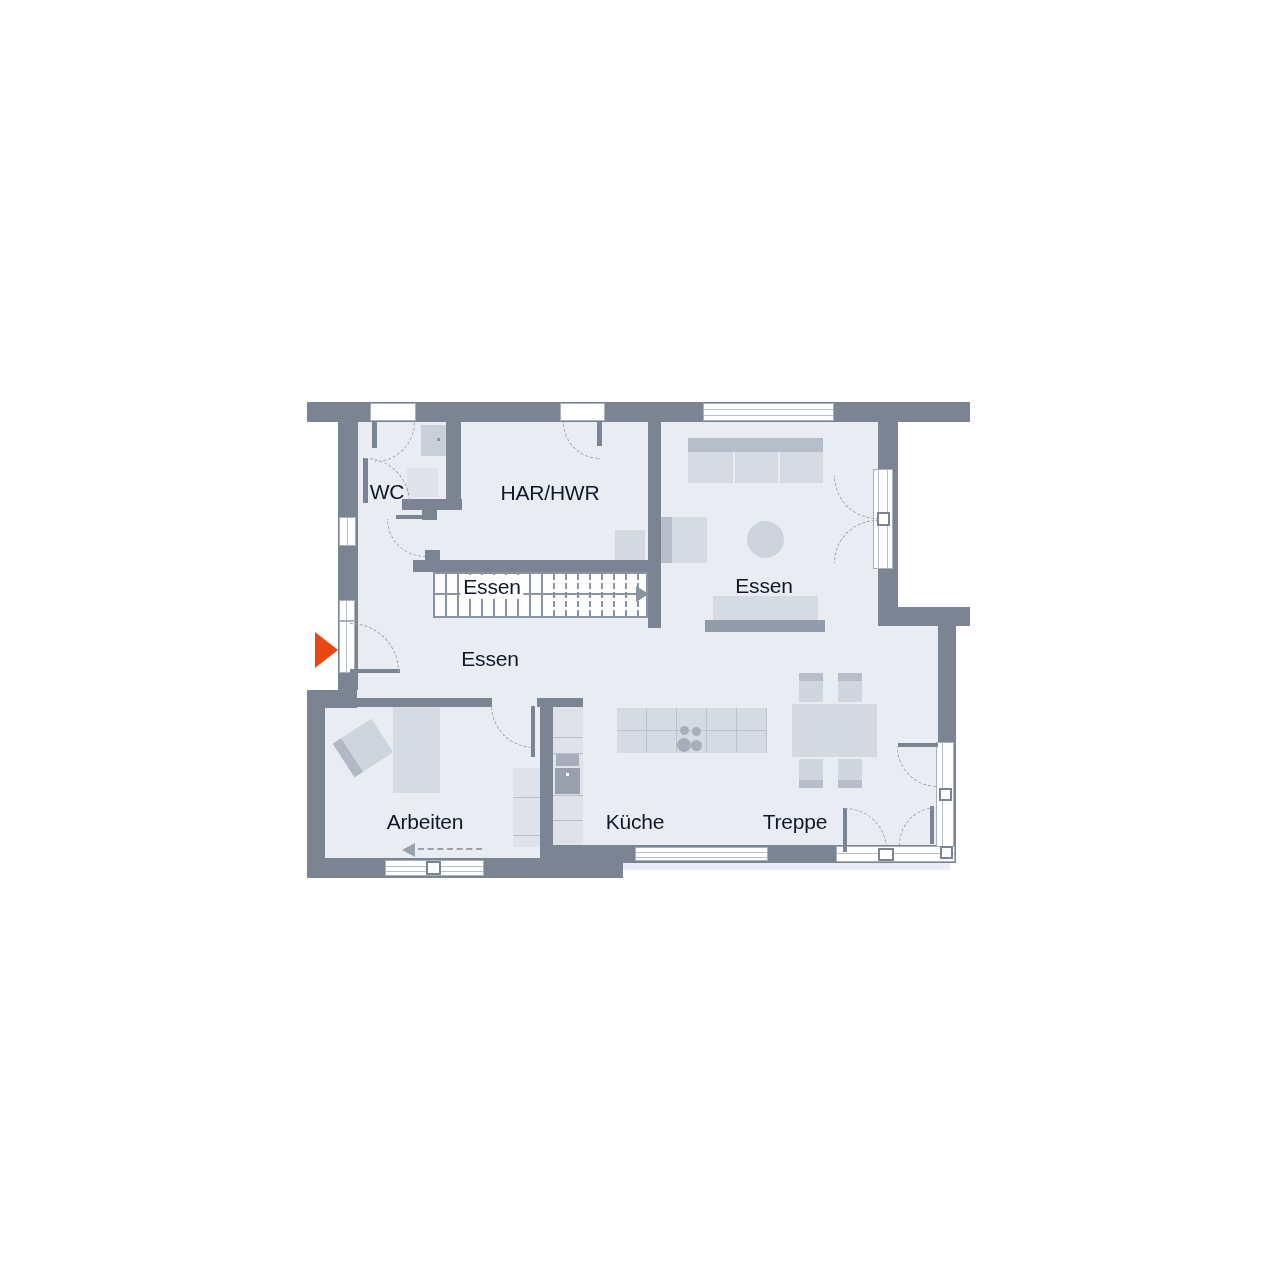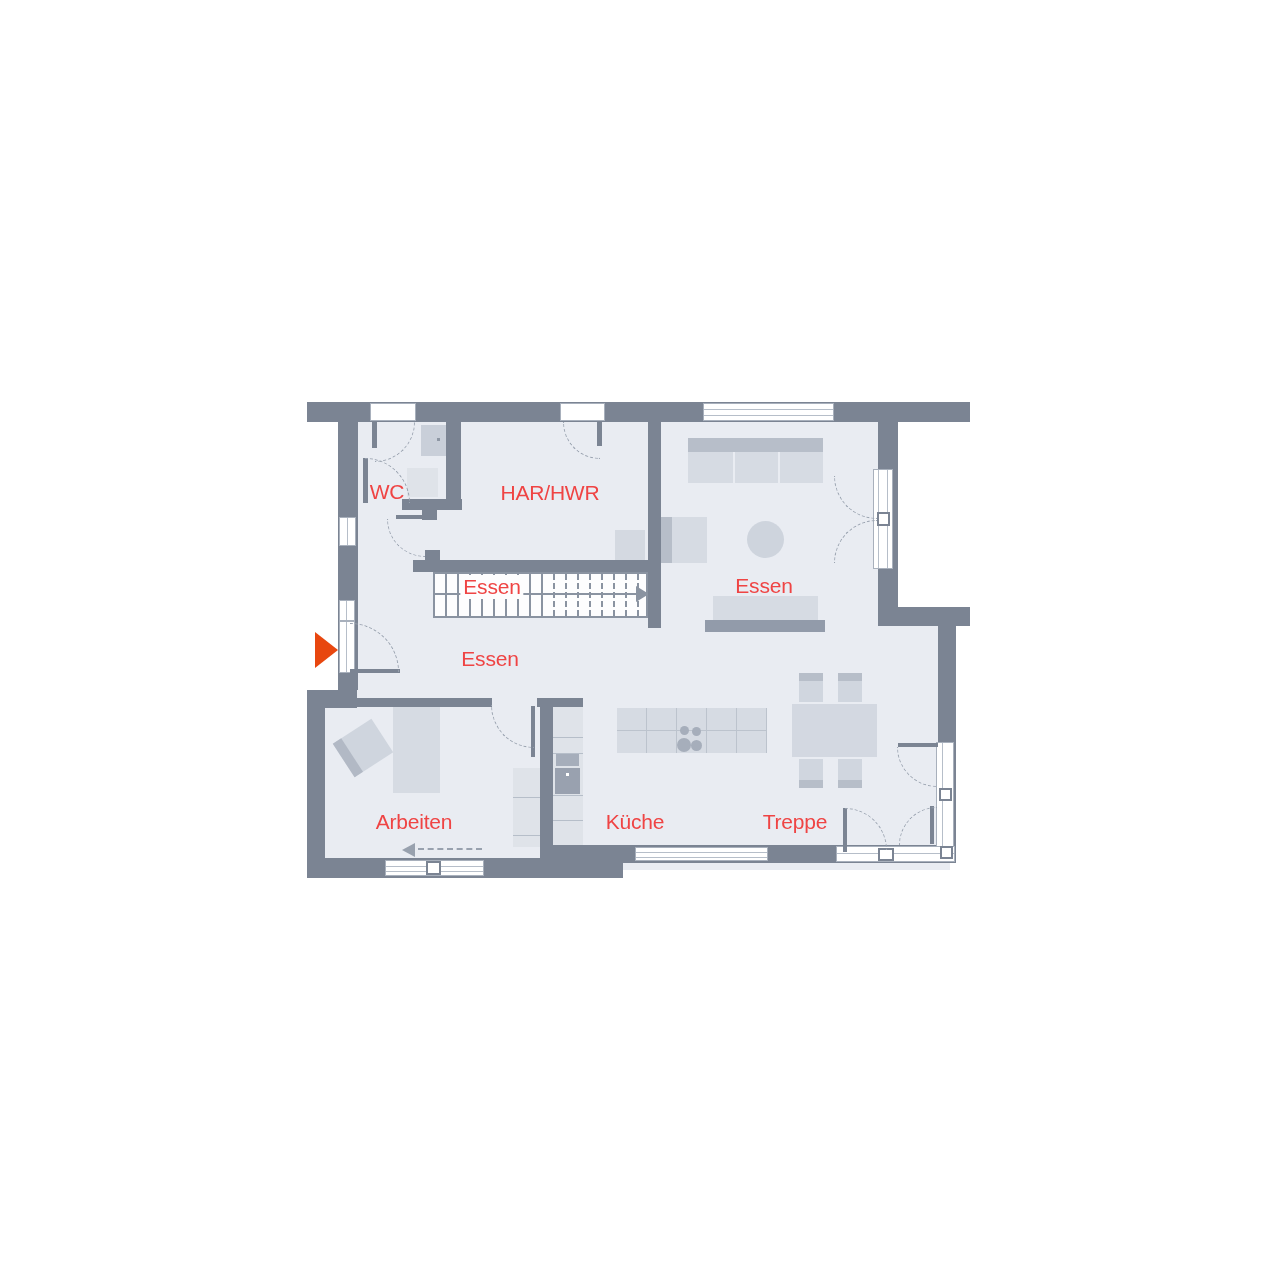--- a/index.html
+++ b/index.html
@@ -12,21 +12,21 @@
   .win  { position:absolute; background:#ffffff; border:1px solid #a8b0bc; box-sizing:border-box; z-index:4; }
   .vline { position:absolute; top:0; bottom:0; width:1px; background:#b6bec9; }
   .hline { position:absolute; left:0; right:0; height:1px; background:#b6bec9; }
   .handle { position:absolute; background:#ffffff; border:2px solid #7b8493; box-sizing:border-box; z-index:5; }
   .leaf { position:absolute; background:#7b8493; z-index:5; }
   .arc { position:absolute; border:1.6px dashed #99a2af; box-sizing:border-box; z-index:5; background:transparent; }
   .arc-br { border-top:none; border-left:none; border-bottom-right-radius:100%; }
   .arc-bl { border-top:none; border-right:none; border-bottom-left-radius:100%; }
   .arc-tr { border-bottom:none; border-left:none; border-top-right-radius:100%; }
   .arc-tl { border-bottom:none; border-right:none; border-top-left-radius:100%; }
-  .label { position:absolute; transform:translate(-50%,-50%); font-size:21px; color:#ef4444; white-space:nowrap; z-index:6; letter-spacing:-0.2px; }
+  .label { position:absolute; transform:translate(-50%,-50%); font-size:21px; color:#0f172a; white-space:nowrap; z-index:6; letter-spacing:-0.2px; }
   .stairbox { position:absolute; left:433px; top:572px; width:215px; height:46px; background:#fdfdfe;
               border:2px solid #8a93a1; box-sizing:border-box; z-index:2; }
   .tread { position:absolute; top:0; bottom:0; width:0; border-left:2px solid #8a93a1; }
   .tread-dashed { border-left-style:dashed; }
   .stair-centerline { position:absolute; left:433px; top:593px; width:203px; height:2px; background:#8a93a1; z-index:2; }
   .stair-arrowhead { position:absolute; left:636px; top:586px; width:0; height:0;
                      border-left:13px solid #8a93a1; border-top:8px solid transparent; border-bottom:8px solid transparent; z-index:2; }
   .entrance-arrow { position:absolute; left:315px; top:632px; width:0; height:0;
                     border-left:23px solid #e8470f; border-top:18px solid transparent; border-bottom:18px solid transparent; z-index:6; }
   .desk-arrowhead { position:absolute; left:402px; top:843px; width:0; height:0;
@@ -196,19 +196,19 @@
   <div class="arc arc-tl" style="left:834px;top:520px;width:43px;height:43px;"></div>
   <div class="arc arc-bl" style="left:897px;top:747px;width:40px;height:40px;"></div>
   <div class="arc arc-tl" style="left:899px;top:807px;width:38px;height:38px;"></div>
   <div class="arc arc-tr" style="left:845px;top:808px;width:42px;height:42px;"></div>
 
   <div class="label" style="left:387px;top:492px;">WC</div>
   <div class="label" style="left:550px;top:493px;">HAR/HWR</div>
   <div class="label" style="left:492px;top:587px;background:#fdfdfe;padding:0 3px;">Essen</div>
   <div class="label" style="left:764px;top:586px;">Essen</div>
   <div class="label" style="left:490px;top:659px;">Essen</div>
-  <div class="label" style="left:414px;top:822px;">Arbeiten</div>
+  <div class="label" style="left:425px;top:822px;">Arbeiten</div>
   <div class="label" style="left:635px;top:822px;">Küche</div>
   <div class="label" style="left:795px;top:822px;">Treppe</div>
 
   <div class="entrance-arrow" style="border-left-color: rgb(232, 71, 15);"></div>
 
 </div>
 
 </body></html>

